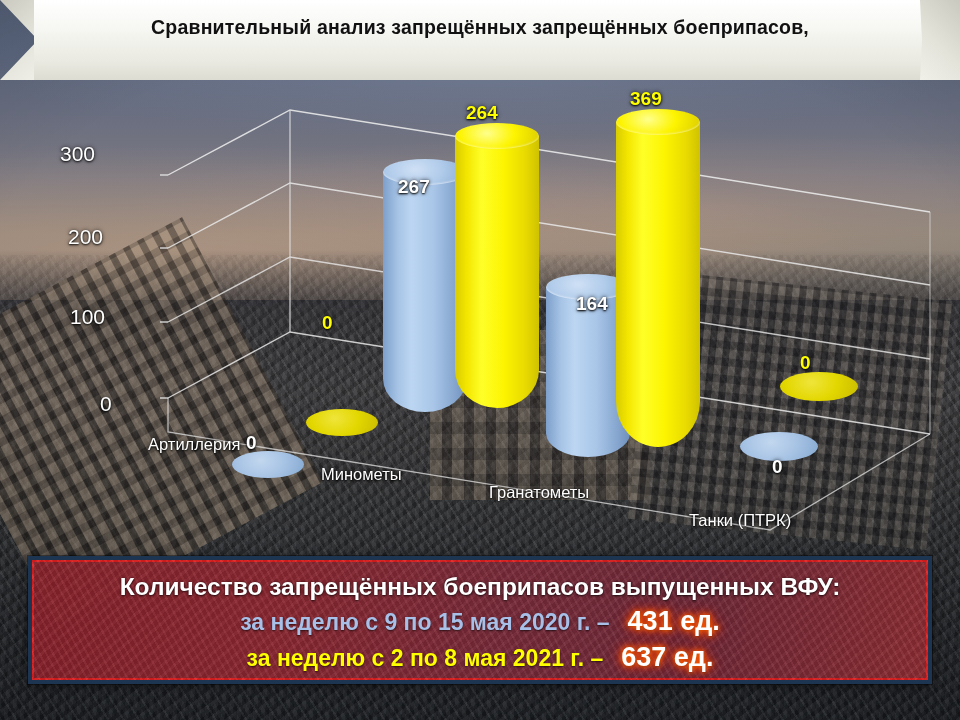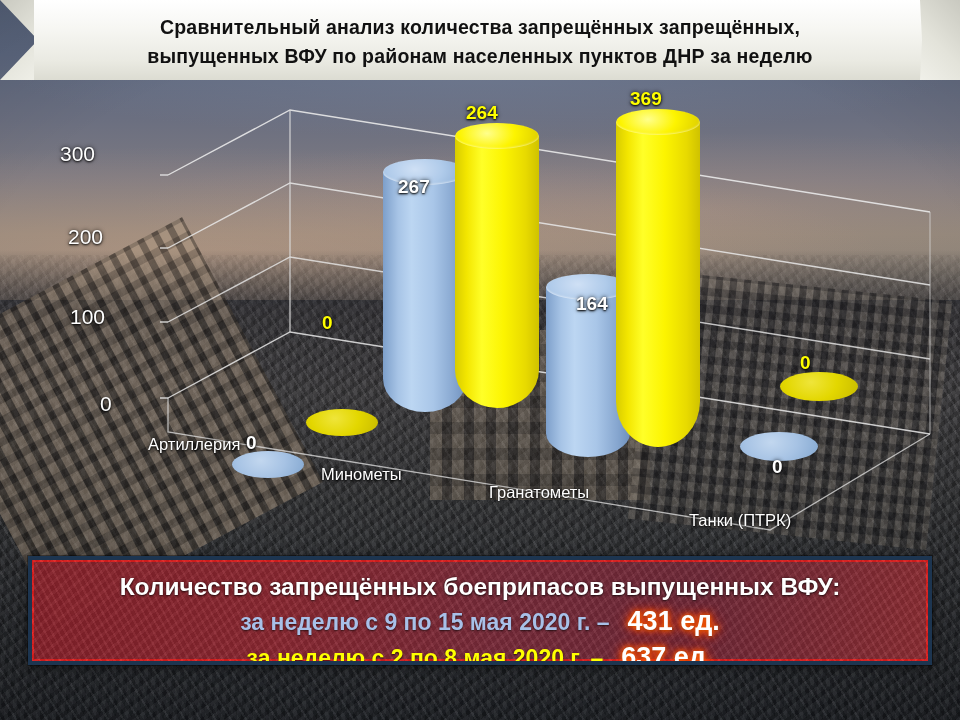--- a/index.html
+++ b/index.html
@@ -144,21 +144,21 @@
   .zerodisc{position:absolute;border-radius:50%;}
   .zerodisc.blue{
     background:radial-gradient(60% 120% at 40% 35%,#c2d7ef 0%,#a7c3e4 55%,#8badd4 100%);
   }
   .zerodisc.yellow{
     background:radial-gradient(60% 120% at 40% 35%,#efe53a 0%,#e3d700 55%,#cdc000 100%);
   }
 
   
   .red-banner{
-    position:absolute;left:28px;top:556px;width:904px;height:109px;
+    position:absolute;left:28px;top:556px;width:904px;height:128px;
     border:4px solid #1d3550;
     box-sizing:border-box;
     background:
       linear-gradient(100deg, rgba(143,34,44,.93) 0%, rgba(150,40,50,.90) 28%, rgba(132,44,60,.88) 52%, rgba(120,42,58,.90) 74%, rgba(150,46,52,.92) 100%);
     box-shadow:0 0 0 1px rgba(0,0,0,.35), 0 2px 10px rgba(0,0,0,.55);
     overflow:hidden;
   }
   .red-banner::before{
     content:"";position:absolute;inset:0;
     border:2px solid #e02020;
@@ -201,22 +201,21 @@
     <div class="ruin-mid"></div>
     <div class="ruin-right"></div>
     <div class="bg-vignette"></div>
   </div>
 
   <div class="title-shape">
     <div class="title-cap-l"></div>
     <div class="title-main"></div>
     <div class="title-cap-r"></div>
     <div class="title-text">
-      <span class="title-line">Сравнительный анализ количества запрещённых запрещённых,</span>
-      <span class="title-line">выпущенных ВФУ по районам населенных пунктов ДНР за неделю</span>
+      <span class="title-line">Сравнительный анализ запрещённых запрещённых боеприпасов,</span>
     </div>
   </div>
 
   <div class="chart-area">
 
     <svg class="gridsvg" width="960" height="470">
 
       <polyline points="168,95 290,30 930,132" fill="none" stroke="#e9e9e9" stroke-width="1.4" opacity=".9"></polyline>
 
       <polyline points="168,168 290,103 930,205" fill="none" stroke="#e9e9e9" stroke-width="1.4" opacity=".85"></polyline>
@@ -285,18 +284,18 @@
     <div class="catlab" style="left:689px;top:431px;">Танки (ПТРК)</div>
   </div>
 
   <div class="red-banner">
     <div class="rb-inner">
       <div class="rb-l1">Количество запрещённых боеприпасов выпущенных ВФУ:</div>
       <div class="rb-row r2">
         <span class="prefix">за неделю с 9 по 15 мая 2020 г. –</span><span class="rb-hl">431 ед.</span>
       </div>
       <div class="rb-row r3">
-        <span class="prefix">за неделю с 2 по 8 мая 2020 г.  –</span><span class="rb-hl">637 ед.</span>
+        <span class="prefix">за неделю с 2 по 8 мая 2021 г.  –</span><span class="rb-hl">637 ед.</span>
       </div>
     </div>
   </div>
 
 </div>
 
 </body></html>

